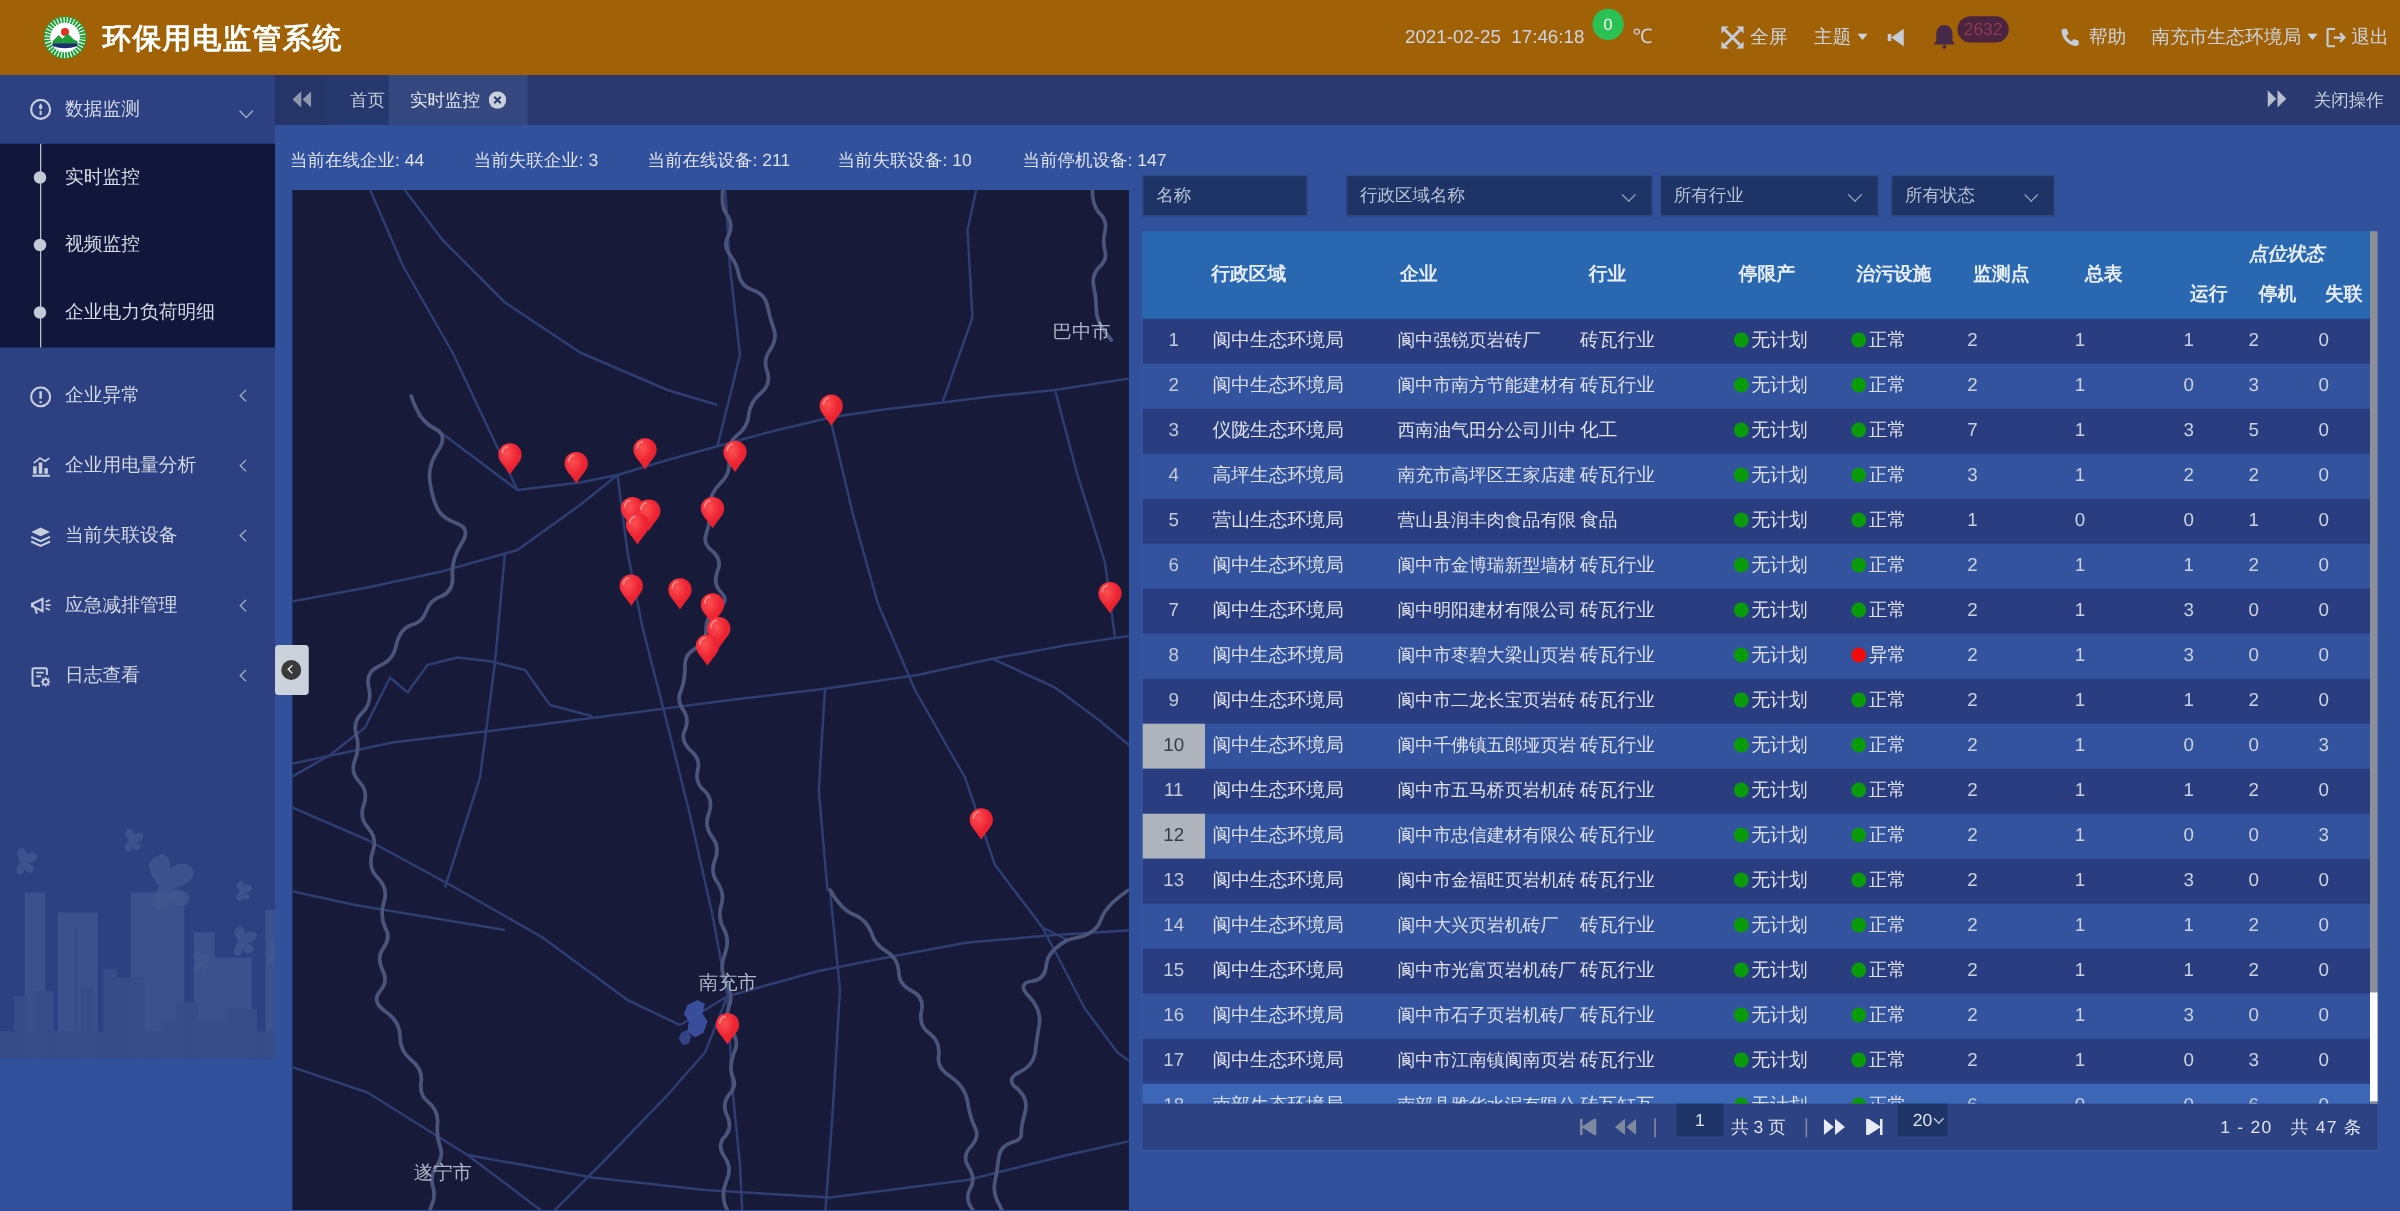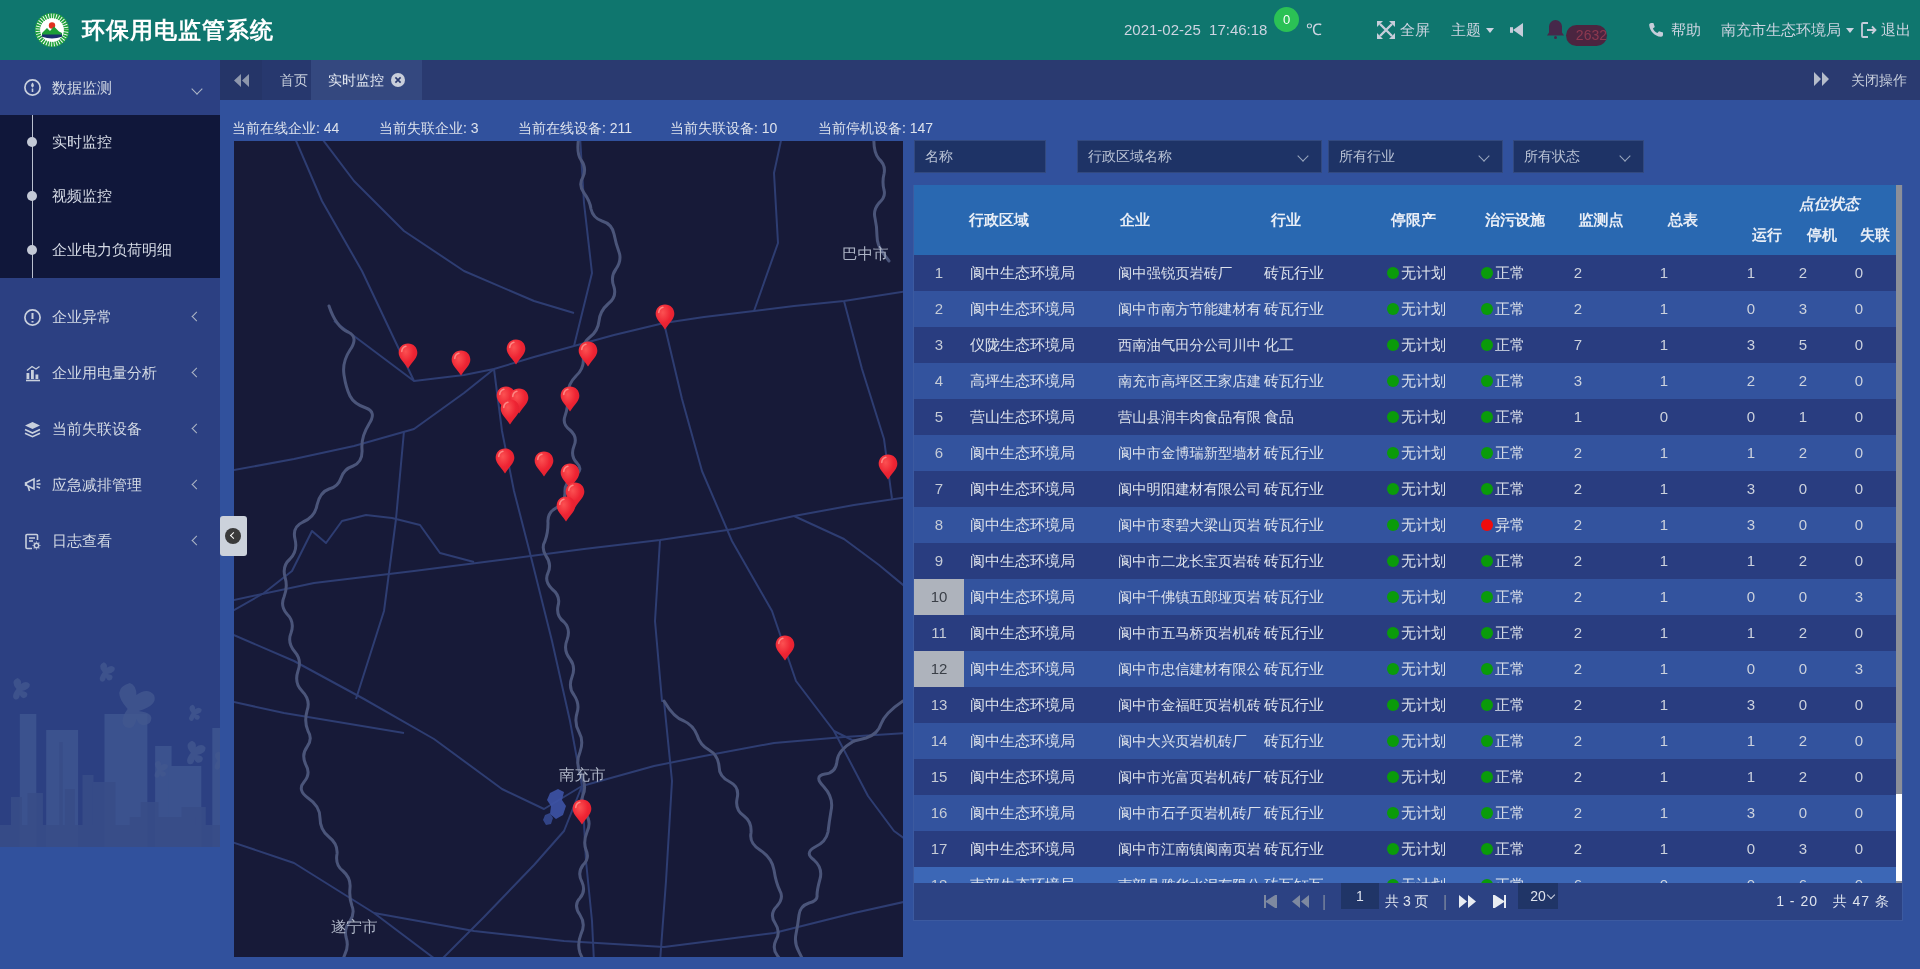--- a/index.html
+++ b/index.html
@@ -1,31 +1,31 @@
 <!DOCTYPE html>
 <html lang="zh"><head>
 <meta charset="utf-8">
 <title>环保用电监管系统</title>
 <style>
 *{margin:0;padding:0;box-sizing:border-box}
 html,body{width:1920px;height:969px;overflow:hidden;background:#31519d;
 font-family:"Liberation Sans",sans-serif;position:relative}
 
-#hd{position:absolute;left:0;top:0;width:1920px;height:60px;background:#0f766e;z-index:30}
+#hd{position:absolute;left:0;top:0;width:1920px;height:60px;background:#a16207;z-index:30}
 #hd .title{position:absolute;left:82px;top:0;line-height:60px;color:#fff;
 font-size:23px;font-weight:bold;letter-spacing:1px}
 #logo{position:absolute;left:35px;top:13px}
 .hitem{position:absolute;top:0;height:60px;line-height:60px;color:#cdd4e1;font-size:15px;white-space:nowrap}
 .hicon{position:absolute}
 #tempbadge{position:absolute;left:1274px;top:7px;width:25px;height:25px;border-radius:50%;
 background:#2bc155;color:#fff;font-size:13px;text-align:center;line-height:25px}
 .caret{display:inline-block;width:0;height:0;border-left:4px solid transparent;
 border-right:4px solid transparent;border-top:5px solid #cdd4e1;vertical-align:2px;margin-left:5px}
-#bellbadge{position:absolute;left:1566px;top:25px;width:41px;height:21px;border-radius:11px;
-background:#4b2540;color:#8d3950;font-size:14px;text-align:right;line-height:21px}
+#bellbadge{position:absolute;left:1566px;top:13px;width:41px;height:21px;border-radius:11px;
+background:#4b2540;color:#8d3950;font-size:14px;text-align:center;line-height:21px}
 
 #sb{position:absolute;left:0;top:60px;width:220px;height:787px;background:#2c4082;z-index:20;overflow:hidden}
 .mitem{position:relative;height:56px;line-height:56px;color:#d3d9e4;font-size:15px}
 .mitem .mi{position:absolute;left:24px;top:20px}
 .mitem .mt{position:absolute;left:52px}
 .mitem .arr{position:absolute;right:20px;top:24px;width:7px;height:7px;
 border-left:1.6px solid #aeb6c6;border-bottom:1.6px solid #aeb6c6;transform:rotate(45deg)}
 .mitem .arrd{position:absolute;right:19px;top:25px;width:8px;height:8px;
 border-left:1.6px solid #aeb6c6;border-bottom:1.6px solid #aeb6c6;transform:rotate(-45deg)}
 #m0{height:55px;line-height:55px}
@@ -40,21 +40,21 @@
 #tabs{position:absolute;left:220px;top:60px;width:1700px;height:40px;background:#2a3a70;z-index:25}
 #tabs .dbl{position:absolute;left:0;top:0;width:42px;height:40px;background:#253568;text-align:center;line-height:40px}
 .tab{position:absolute;top:0;height:40px;line-height:40px;font-size:14px;color:#c6cddb;text-align:center}
 #tabhome{left:42px;width:49px;background:#27386e;text-align:right;padding-right:3px;box-sizing:border-box}
 #tabact{left:91px;width:111px;background:#34487f;color:#e2e7f0}
 #closeop{position:absolute;right:13px;top:0;line-height:40px;font-size:14px;color:#c6cddb}
 #ffwd{position:absolute;right:90px;top:12px}
 
 #ct{position:absolute;left:220px;top:100px;width:1700px;height:869px;background:#31519d}
 .stat{position:absolute;top:20px;font-size:14px;color:#dde2ec;white-space:nowrap}
-#map{position:absolute;left:14px;top:41px;width:669px;height:816px;background:#171a38}
+#map{position:absolute;left:14px;top:52px;width:669px;height:816px;background:#171a38}
 #collapse{position:absolute;left:0;top:416px;width:27px;height:40px;background:#ccd2db;
 border-radius:3px;z-index:5}
 #collapse .cc{position:absolute;left:5px;top:12px;width:16px;height:16px;border-radius:50%;background:#3a3a3a}
 #collapse .ch{position:absolute;left:6px;top:4.5px;width:5px;height:5px;
 border-left:1.8px solid #fff;border-bottom:1.8px solid #fff;transform:rotate(45deg)}
 
 .fbox{position:absolute;top:40px;height:33px;background:#1e3366;border:1px solid #32497f;
 color:#b9c2d4;font-size:14px;line-height:31px;padding-left:10px}
 .fbox .chev{position:absolute;right:14px;top:11px;width:8px;height:8px;
 border-right:1.5px solid #9aa6bd;border-bottom:1.5px solid #9aa6bd;transform:rotate(45deg)}

